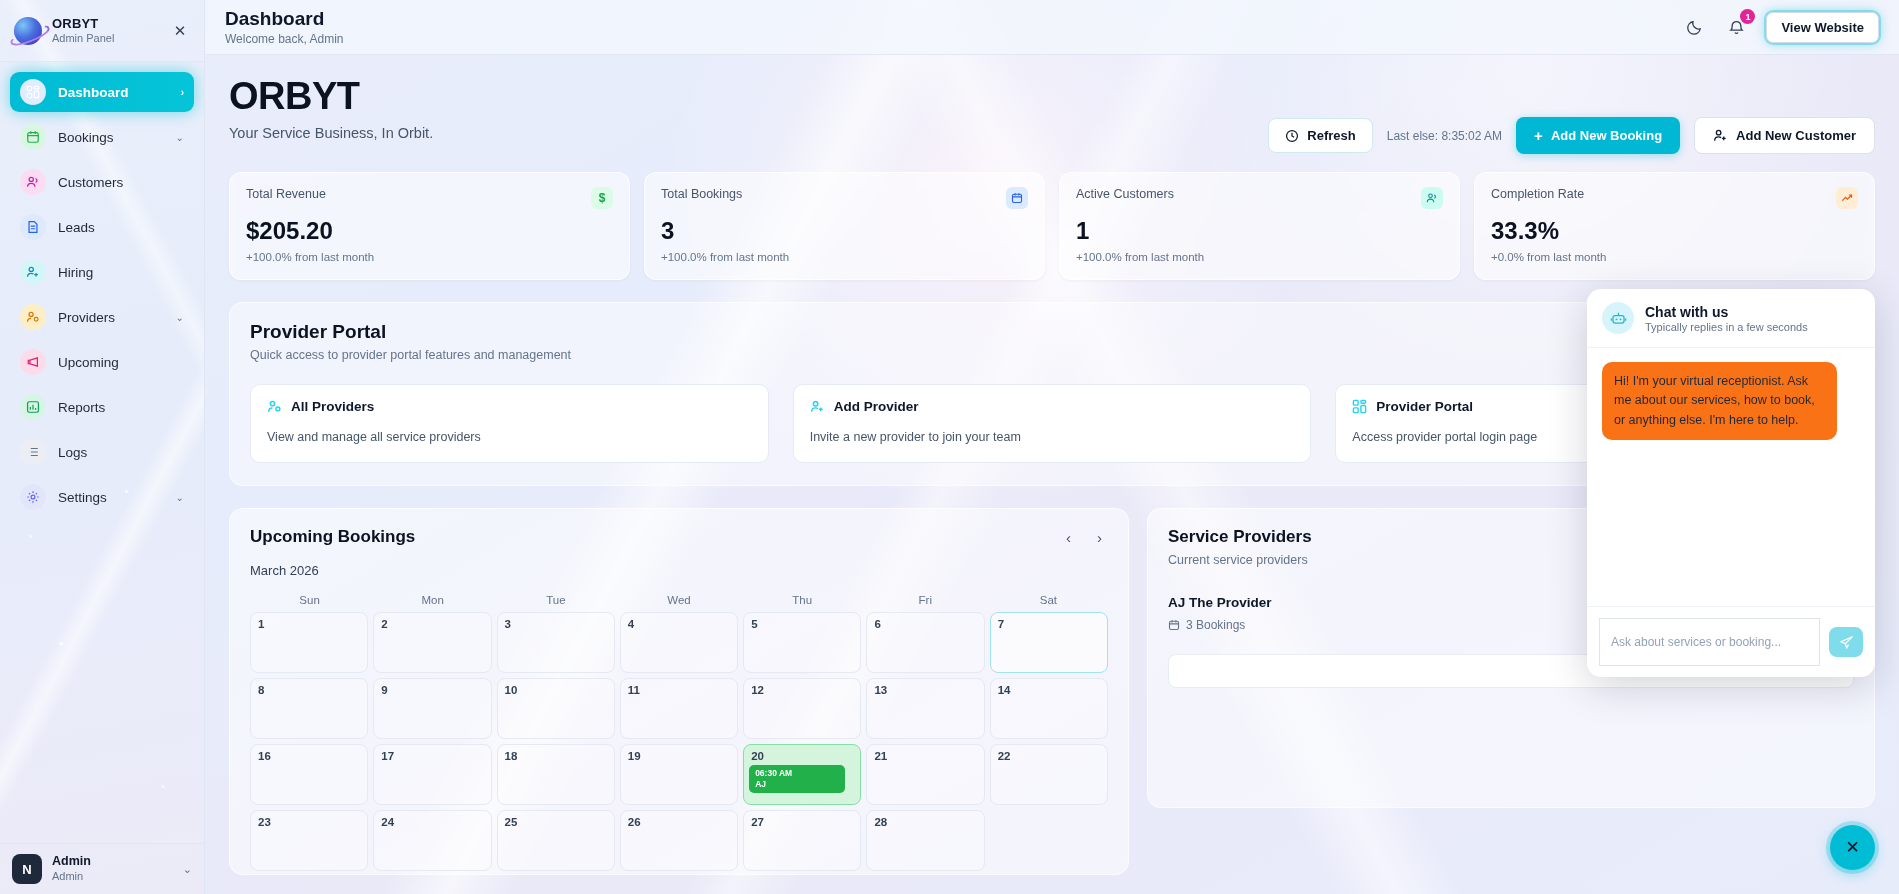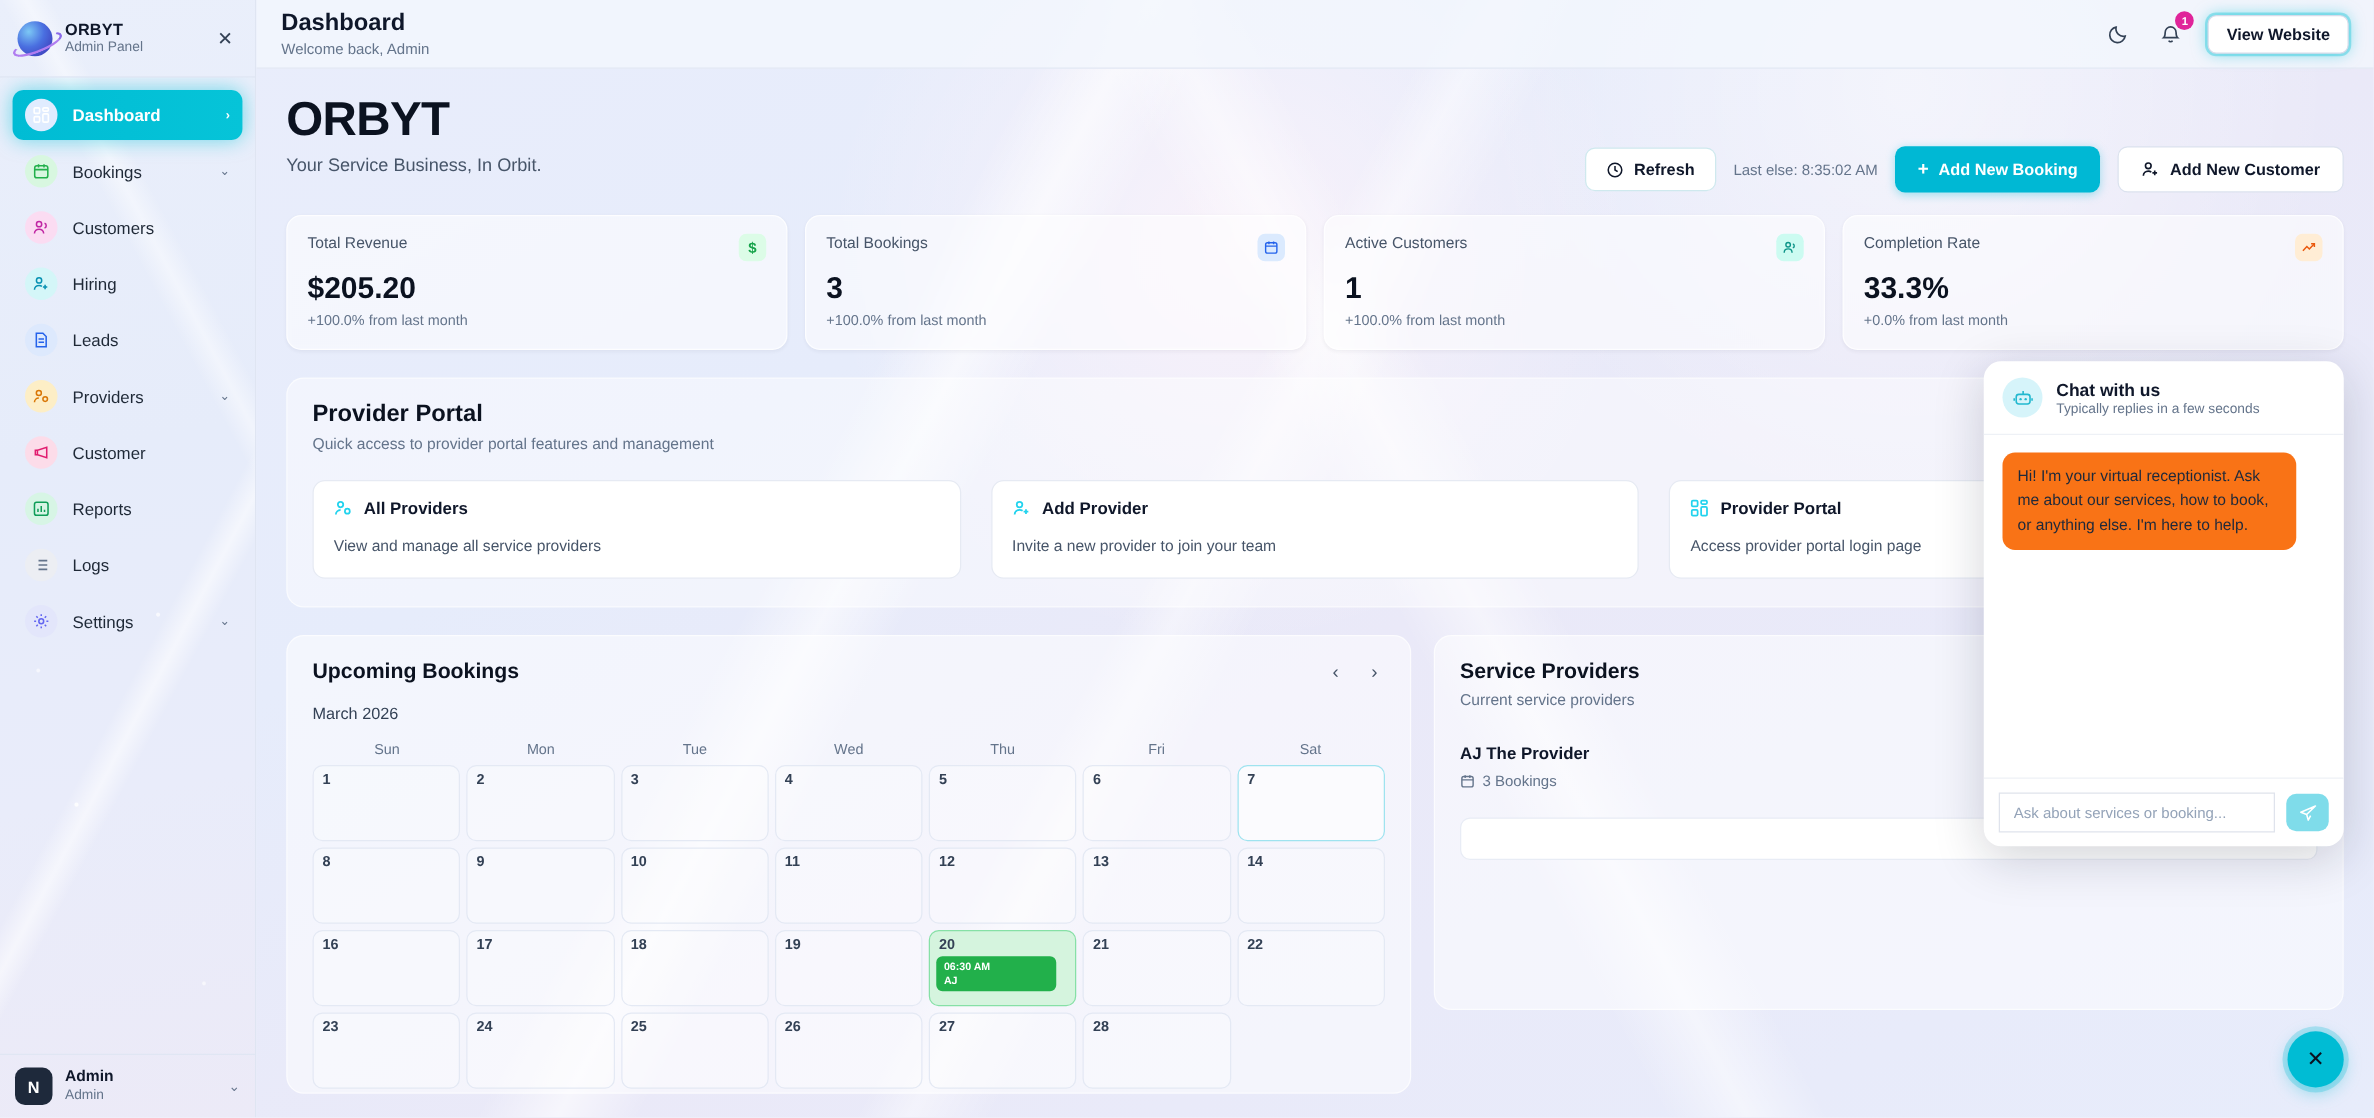--- a/index.html
+++ b/index.html
@@ -191,21 +191,21 @@
     position:absolute;right:24px;top:289px;width:288px;height:388px;background:#fff;
     border-radius:14px;box-shadow:0 10px 40px rgba(15,23,42,.18);z-index:50;display:flex;flex-direction:column;overflow:hidden;
   }
   .chat-head{display:flex;align-items:center;gap:11px;padding:13px 15px;border-bottom:1px solid #eef1f6;}
   .bot-av{width:32px;height:32px;border-radius:50%;background:#d6f4fa;display:flex;align-items:center;justify-content:center;flex:0 0 32px;}
   .chat-head .ttl{font-size:14px;font-weight:700;color:#0f172a;line-height:1.3;}
   .chat-head .sb{font-size:11px;color:#64748b;}
   .chat-body{flex:1;padding:14px 15px;overflow:hidden;}
   .bubble{background:#f97316;border-radius:10px;padding:10px 12px;font-size:12.5px;color:#1e293b;line-height:1.55;max-width:235px;}
   .chat-foot{border-top:1px solid #eef1f6;padding:11px 12px;display:flex;gap:9px;align-items:center;}
-  .chat-input{flex:1;height:32px;border:1px solid #dfe3ec;border-radius:0;padding:0 11px;font-size:12px;
+  .chat-input{flex:1;height:48px;border:1px solid #dfe3ec;border-radius:0;padding:0 11px;font-size:12px;
     color:#1e293b;font-family:"Liberation Sans",sans-serif;outline:none;background:#fff;}
   .chat-input::placeholder{color:#94a3b8;}
   .send-btn{width:34px;height:30px;border-radius:8px;background:#7fdcea;border:none;display:flex;align-items:center;justify-content:center;cursor:pointer;}
   .fab{
     position:absolute;right:24px;bottom:24px;width:45px;height:45px;border-radius:50%;
     background:#00bcd4;border:none;display:flex;align-items:center;justify-content:center;cursor:pointer;z-index:60;
     box-shadow:0 0 0 4px rgba(0,188,212,.25), 0 4px 14px rgba(0,188,212,.4);color:#0b1220;font-size:17px;
   }
 </style>
 </head>
@@ -254,60 +254,60 @@
           <svg width="14" height="14" viewBox="0 0 16 16" fill="none" stroke="#c026a3" stroke-width="1.4">
             <circle cx="6" cy="5" r="2.4"></circle>
               <path d="M1.8 13.5c0-2.4 1.9-4 4.2-4s4.2 1.6 4.2 4"></path>
               <path d="M11 4.2a2.2 2.2 0 010 4.2"></path>
           </svg>
         </span>
         <span class="lbl">Customers</span>
       </div>
 
       <div class="nav-item">
+        <span class="ic" style="background:#dde9fd;">
+          <svg width="14" height="14" viewBox="0 0 16 16" fill="none" stroke="#2563eb" stroke-width="1.4">
+            <path d="M3.5 1.8h6l3 3v9.4h-9z"></path>
+              <path d="M5.5 7h5M5.5 10h5"></path>
+          </svg>
+        </span>
+        <span class="lbl">Leads</span>
+      </div>
+
+      <div class="nav-item">
         <span class="ic" style="background:#d4f6f8;">
           <svg width="14" height="14" viewBox="0 0 16 16" fill="none" stroke="#0891b2" stroke-width="1.4">
             <circle cx="6" cy="5" r="2.4"></circle>
               <path d="M1.8 13.5c0-2.4 1.9-4 4.2-4 1 0 1.9.3 2.6.8"></path>
               <path d="M11.5 9v4M9.5 11h4"></path>
           </svg>
         </span>
         <span class="lbl">Hiring</span>
       </div>
 
       <div class="nav-item">
-        <span class="ic" style="background:#dde9fd;">
-          <svg width="14" height="14" viewBox="0 0 16 16" fill="none" stroke="#2563eb" stroke-width="1.4">
-            <path d="M3.5 1.8h6l3 3v9.4h-9z"></path>
-              <path d="M5.5 7h5M5.5 10h5"></path>
-          </svg>
-        </span>
-        <span class="lbl">Leads</span>
-      </div>
-
-      <div class="nav-item">
         <span class="ic" style="background:#fdeec6;">
           <svg width="14" height="14" viewBox="0 0 16 16" fill="none" stroke="#d97706" stroke-width="1.4">
             <circle cx="5.8" cy="5" r="2.3"></circle>
               <path d="M1.8 13.5c0-2.3 1.8-3.9 4-3.9"></path>
               <circle cx="11.6" cy="10.6" r="2.1"></circle>
           </svg>
         </span>
         <span class="lbl">Providers</span>
         <span class="chev">⌄</span>
       </div>
 
       <div class="nav-item">
         <span class="ic" style="background:#fcdce9;">
           <svg width="14" height="14" viewBox="0 0 16 16" fill="none" stroke="#e11d6f" stroke-width="1.4">
             <path d="M13 3.2v9.6L4.5 10V6z"></path>
               <path d="M4.5 6H2.6v4h1.9"></path>
           </svg>
         </span>
-        <span class="lbl">Customer</span>
+        <span class="lbl">Upcoming</span>
       </div>
 
       <div class="nav-item">
         <span class="ic" style="background:#d7f5e5;">
           <svg width="14" height="14" viewBox="0 0 16 16" fill="none" stroke="#0f9d58" stroke-width="1.4">
             <rect x="1.8" y="2" width="12.4" height="12" rx="2"></rect>
               <path d="M5 11V8M8 11V5.5M11 11V9"></path>
           </svg>
         </span>
         <span class="lbl">Reports</span>

